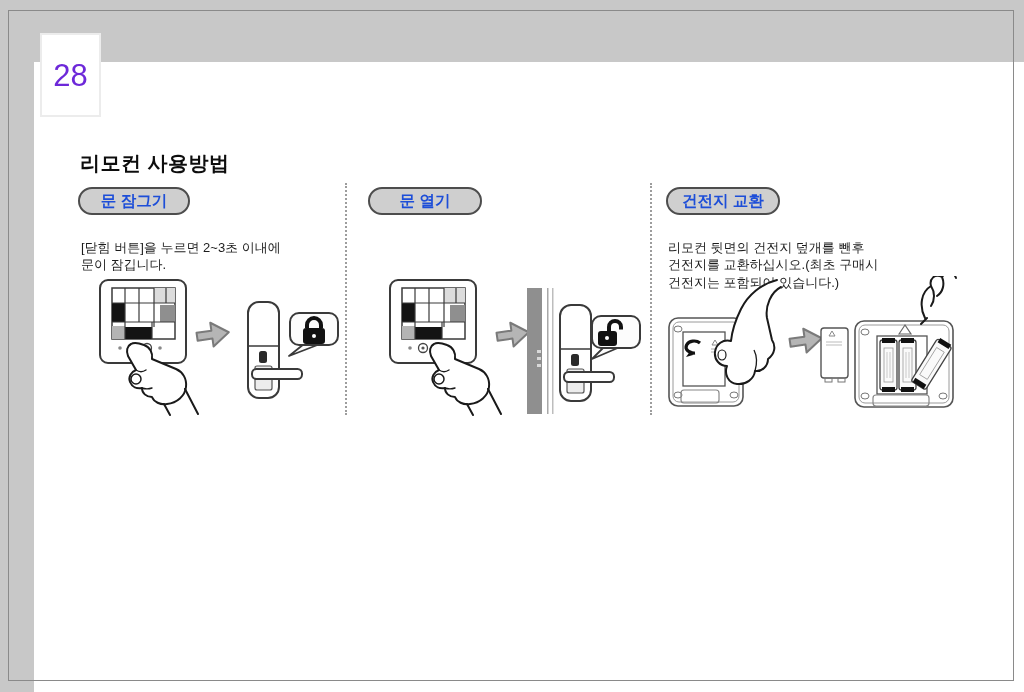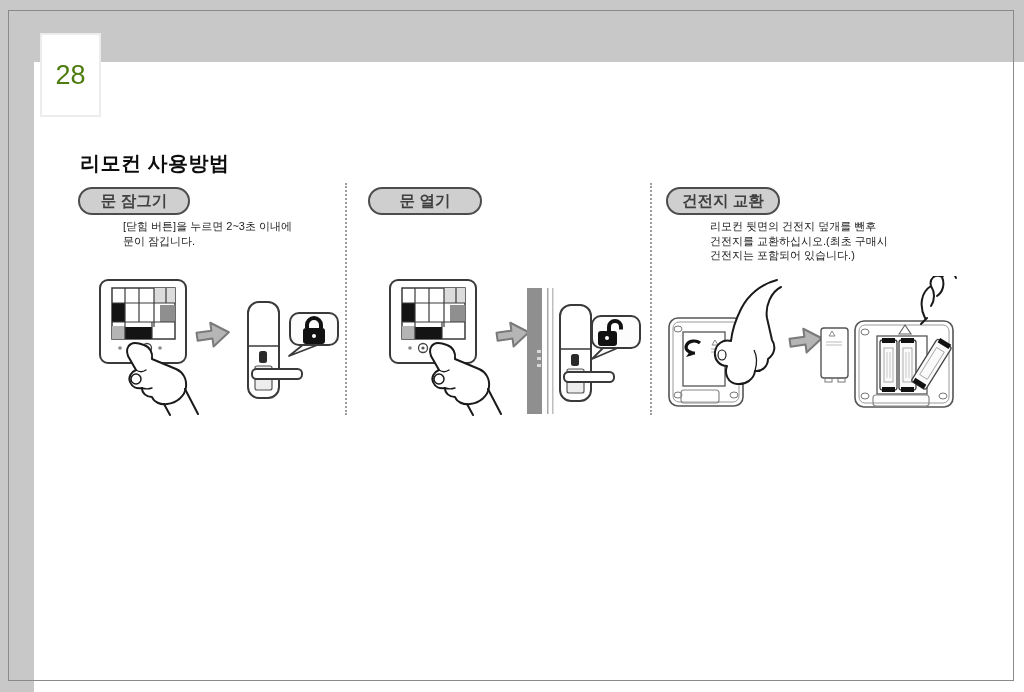--- a/index.html
+++ b/index.html
@@ -4,29 +4,29 @@
 <style>
   html,body{margin:0;padding:0;background:#fff;}
   .page{position:relative;width:1024px;height:692px;background:#ffffff;overflow:hidden;
         font-family:"Liberation Sans","DejaVu Sans",sans-serif;}
   .gray-top{position:absolute;left:0;top:0;width:1024px;height:62px;background:#c8c8c8;}
   .gray-left{position:absolute;left:0;top:0;width:34px;height:692px;background:#c8c8c8;}
   .frame{position:absolute;left:8px;top:10px;width:1006px;height:671px;box-sizing:border-box;
          border:1px solid #8a8a8a;}
   .pnum-box{position:absolute;left:40px;top:33px;width:61px;height:84px;background:#ffffff;
             box-sizing:border-box;border:2px solid #ececec;display:flex;align-items:center;justify-content:center;}
-  .pnum{font-size:27px;color:#4d7c0f;line-height:1;}
+  .pnum{font-size:31px;color:#6d28d9;line-height:1;}
   .title{position:absolute;left:80px;top:122px;font-size:20px;font-weight:bold;color:#0d0d0d;letter-spacing:0.5px;margin-top:28px;}
   .pill{position:absolute;top:187px;height:28px;box-sizing:border-box;background:#cfcfcf;
         border:2px solid #4d4d4d;border-radius:15px;display:flex;align-items:center;justify-content:center;
-        font-size:15.5px;font-weight:bold;color:#404040;padding:0 14px;}
+        font-size:15.5px;font-weight:bold;color:#1d4ed8;padding:0 14px;}
   #pill-1{left:78px;min-width:112px;}
   #pill-2{left:368px;min-width:114px;text-align:right;}
   #pill-3{left:666px;min-width:112px;}
-  .desc{position:absolute;top:219px;font-size:11px;line-height:1.33;color:#1c1c1c;white-space:pre-line;margin-left:42px;}
+  .desc{position:absolute;top:239px;font-size:13px;line-height:1.33;color:#1c1c1c;white-space:pre-line;}
   #desc-1{left:81px;}
   #desc-2{left:370px;}
   #desc-3{left:668px;}
   .vsep{position:absolute;top:183px;height:232px;width:0;border-left:2px dotted #9d9d9d;}
   #sep-1{left:345px;}
   #sep-2{left:650px;}
   svg.illus{position:absolute;top:276px;}
   #illus-1{left:76px;}
   #illus-2{left:366px;}
   #illus-3{left:663px;}

